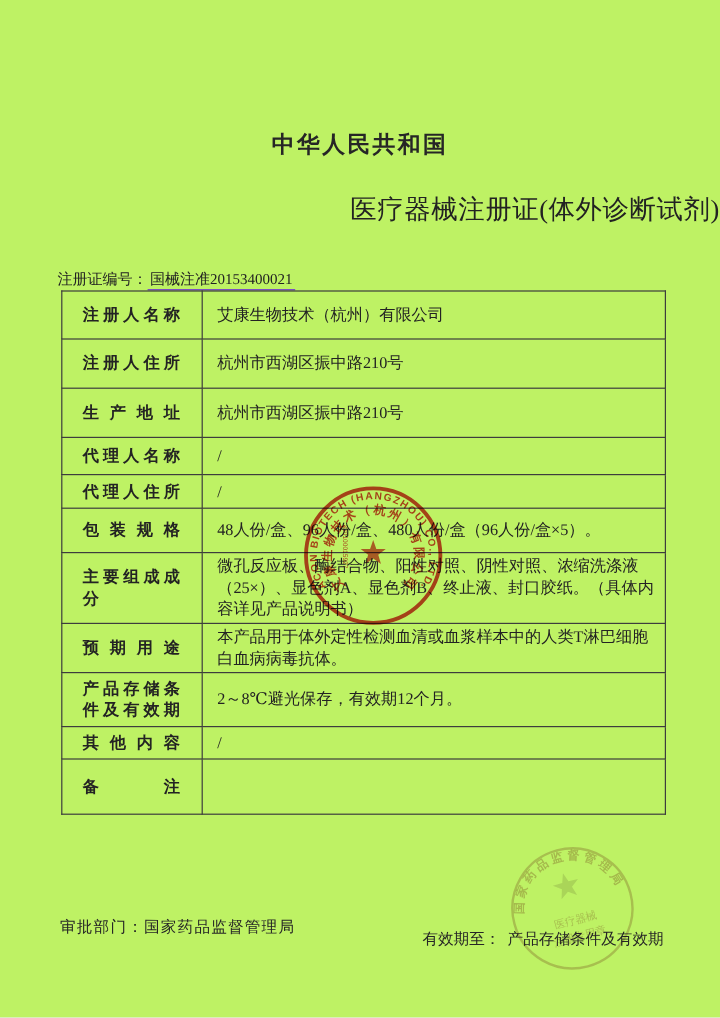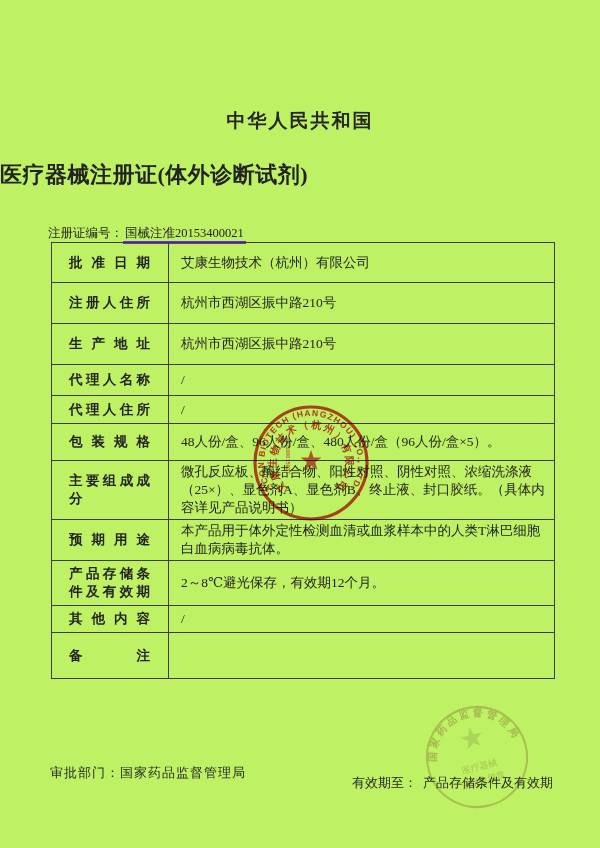--- a/index.html
+++ b/index.html
@@ -7,27 +7,27 @@
     position:relative;width:600px;height:848px;margin:0 auto;
     background:#bef264;overflow:hidden;
     font-family:"Liberation Serif","DejaVu Serif",serif;
     color:#2b2b2b;
   }
   .title1{
     position:absolute;left:0;right:0;top:108px;text-align:center;
     font-size:19px;font-weight:600;letter-spacing:2px;color:#262626;
   }
   .title2{
-    position:absolute;left:0;right:0;top:160px;text-align:left;
-    font-size:22px;font-weight:700;letter-spacing:0.5px;color:#222;
+    position:absolute;left:0;right:0;top:160px;text-align:right;
+    font-size:22px;font-weight:400;letter-spacing:0.5px;color:#222;
   }
   .regline{
     position:absolute;left:48px;top:225px;font-size:12.5px;color:#222;
   }
-  .regline .num{border-bottom:3px solid #6d28d9;padding:0 2px 1px 2px;}
+  .regline .num{border-bottom:1px solid #6d28d9;padding:0 2px 1px 2px;}
   table.cert{
     position:absolute;left:51px;top:242px;width:504px;
     border-collapse:collapse;table-layout:fixed;
   }
   table.cert td{
     border:1.5px solid #3d3d3d;vertical-align:middle;
     font-size:13.5px;line-height:18px;color:#232323;
   }
   td.lbl{
     font-weight:700;padding:0 17px;color:#1d1d1d;
@@ -54,21 +54,21 @@
     <span>注册证编号：</span><span class="num">国械注准20153400021</span>
   </div>
 
   <table class="cert">
     <colgroup>
         <col style="width:117px">
         <col>
       </colgroup>
     <tbody>
       <tr style="height:40px">
-        <td class="lbl">批准日期</td>
+        <td class="lbl">注册人名称</td>
         <td class="val">艾康生物技术（杭州）有限公司</td>
       </tr>
       <tr style="height:41px">
         <td class="lbl">注册人住所</td>
         <td class="val">杭州市西湖区振中路210号</td>
       </tr>
       <tr style="height:41px">
         <td class="lbl">生产地址</td>
         <td class="val">杭州市西湖区振中路210号</td>
       </tr>

